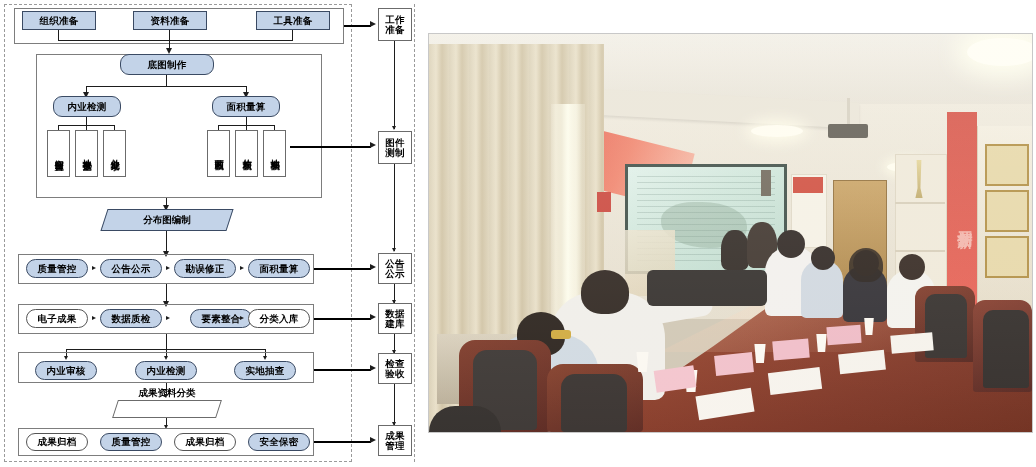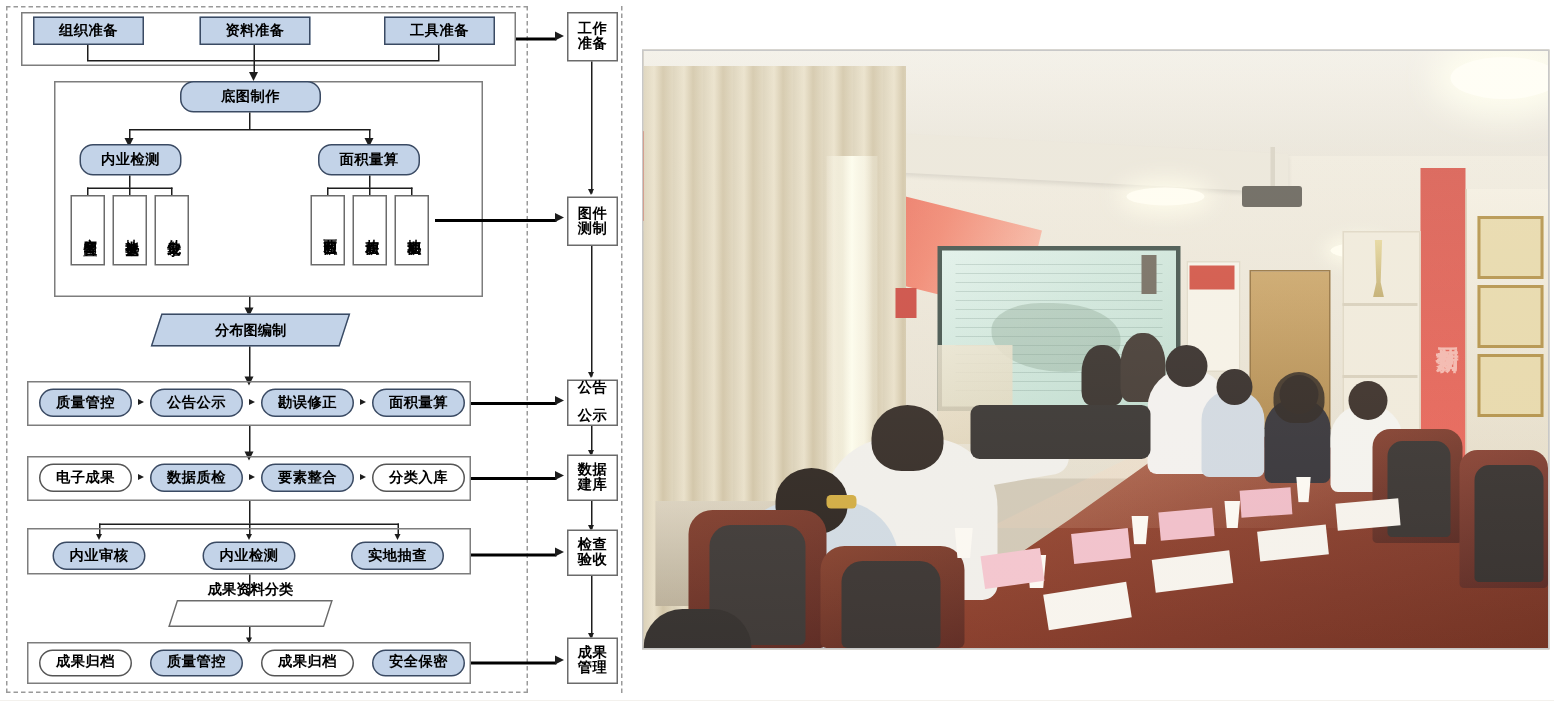--- a/index.html
+++ b/index.html
@@ -121,21 +121,21 @@
 <div class="arrow ar-right" style="left:370px;top:264px;"></div>
 
 <div class="ln lnv" style="left:166px;top:284px;height:19px;"></div>
 <div class="arrow ar-down" style="left:163px;top:301px;"></div>
 
 <div class="grp" style="left:18px;top:304px;width:296px;height:30px;"></div>
 <div class="node pill white" style="left:26px;top:309px;width:62px;height:19px;">电子成果</div>
 <div class="arrow ar-right-sm" style="left:92px;top:316px;"></div>
 <div class="node pill" style="left:100px;top:309px;width:62px;height:19px;">数据质检</div>
 <div class="arrow ar-right-sm" style="left:166px;top:316px;"></div>
-<div class="node pill" style="left:174px;top:309px;width:62px;height:19px;">要素整合</div>
+<div class="node pill" style="left:190px;top:309px;width:62px;height:19px;">要素整合</div>
 <div class="arrow ar-right-sm" style="left:240px;top:316px;"></div>
 <div class="node pill white" style="left:248px;top:309px;width:62px;height:19px;">分类入库</div>
 
 <div class="ln lnh thick" style="left:314px;top:318px;width:57px;height:1.8px;"></div>
 <div class="arrow ar-right" style="left:370px;top:314px;"></div>
 
 <div class="ln lnv" style="left:166px;top:334px;height:15px;"></div>
 <div class="ln lnh" style="left:66px;top:349px;width:200px;"></div>
 <div class="ln lnv" style="left:66px;top:349px;height:8px;"></div>
 <div class="ln lnv" style="left:166px;top:349px;height:8px;"></div>
@@ -179,21 +179,21 @@
 <div class="ln lnv" style="left:394px;top:41px;height:88px;"></div>
 <div class="arrow ar-down-sm" style="left:392px;top:126px;"></div>
 
 <div class="node rect thin white" style="left:378px;top:131px;width:34px;height:33px;flex-direction:column;">
     <div>图件</div>
     <div>测制</div>
   </div>
 <div class="ln lnv" style="left:394px;top:164px;height:87px;"></div>
 <div class="arrow ar-down-sm" style="left:392px;top:248px;"></div>
 
-<div class="node rect thin white" style="left:378px;top:253px;width:34px;height:31px;flex-direction:column;justify-content:space-between;">
+<div class="node rect thin white" style="left:378px;top:253px;width:34px;height:31px;flex-direction:column;">
     <div>公告</div>
     <div>公示</div>
   </div>
 <div class="ln lnv" style="left:394px;top:284px;height:19px;"></div>
 <div class="arrow ar-down-sm" style="left:392px;top:300px;"></div>
 
 <div class="node rect thin white" style="left:378px;top:303px;width:34px;height:31px;flex-direction:column;">
     <div>数据</div>
     <div>建库</div>
   </div>

